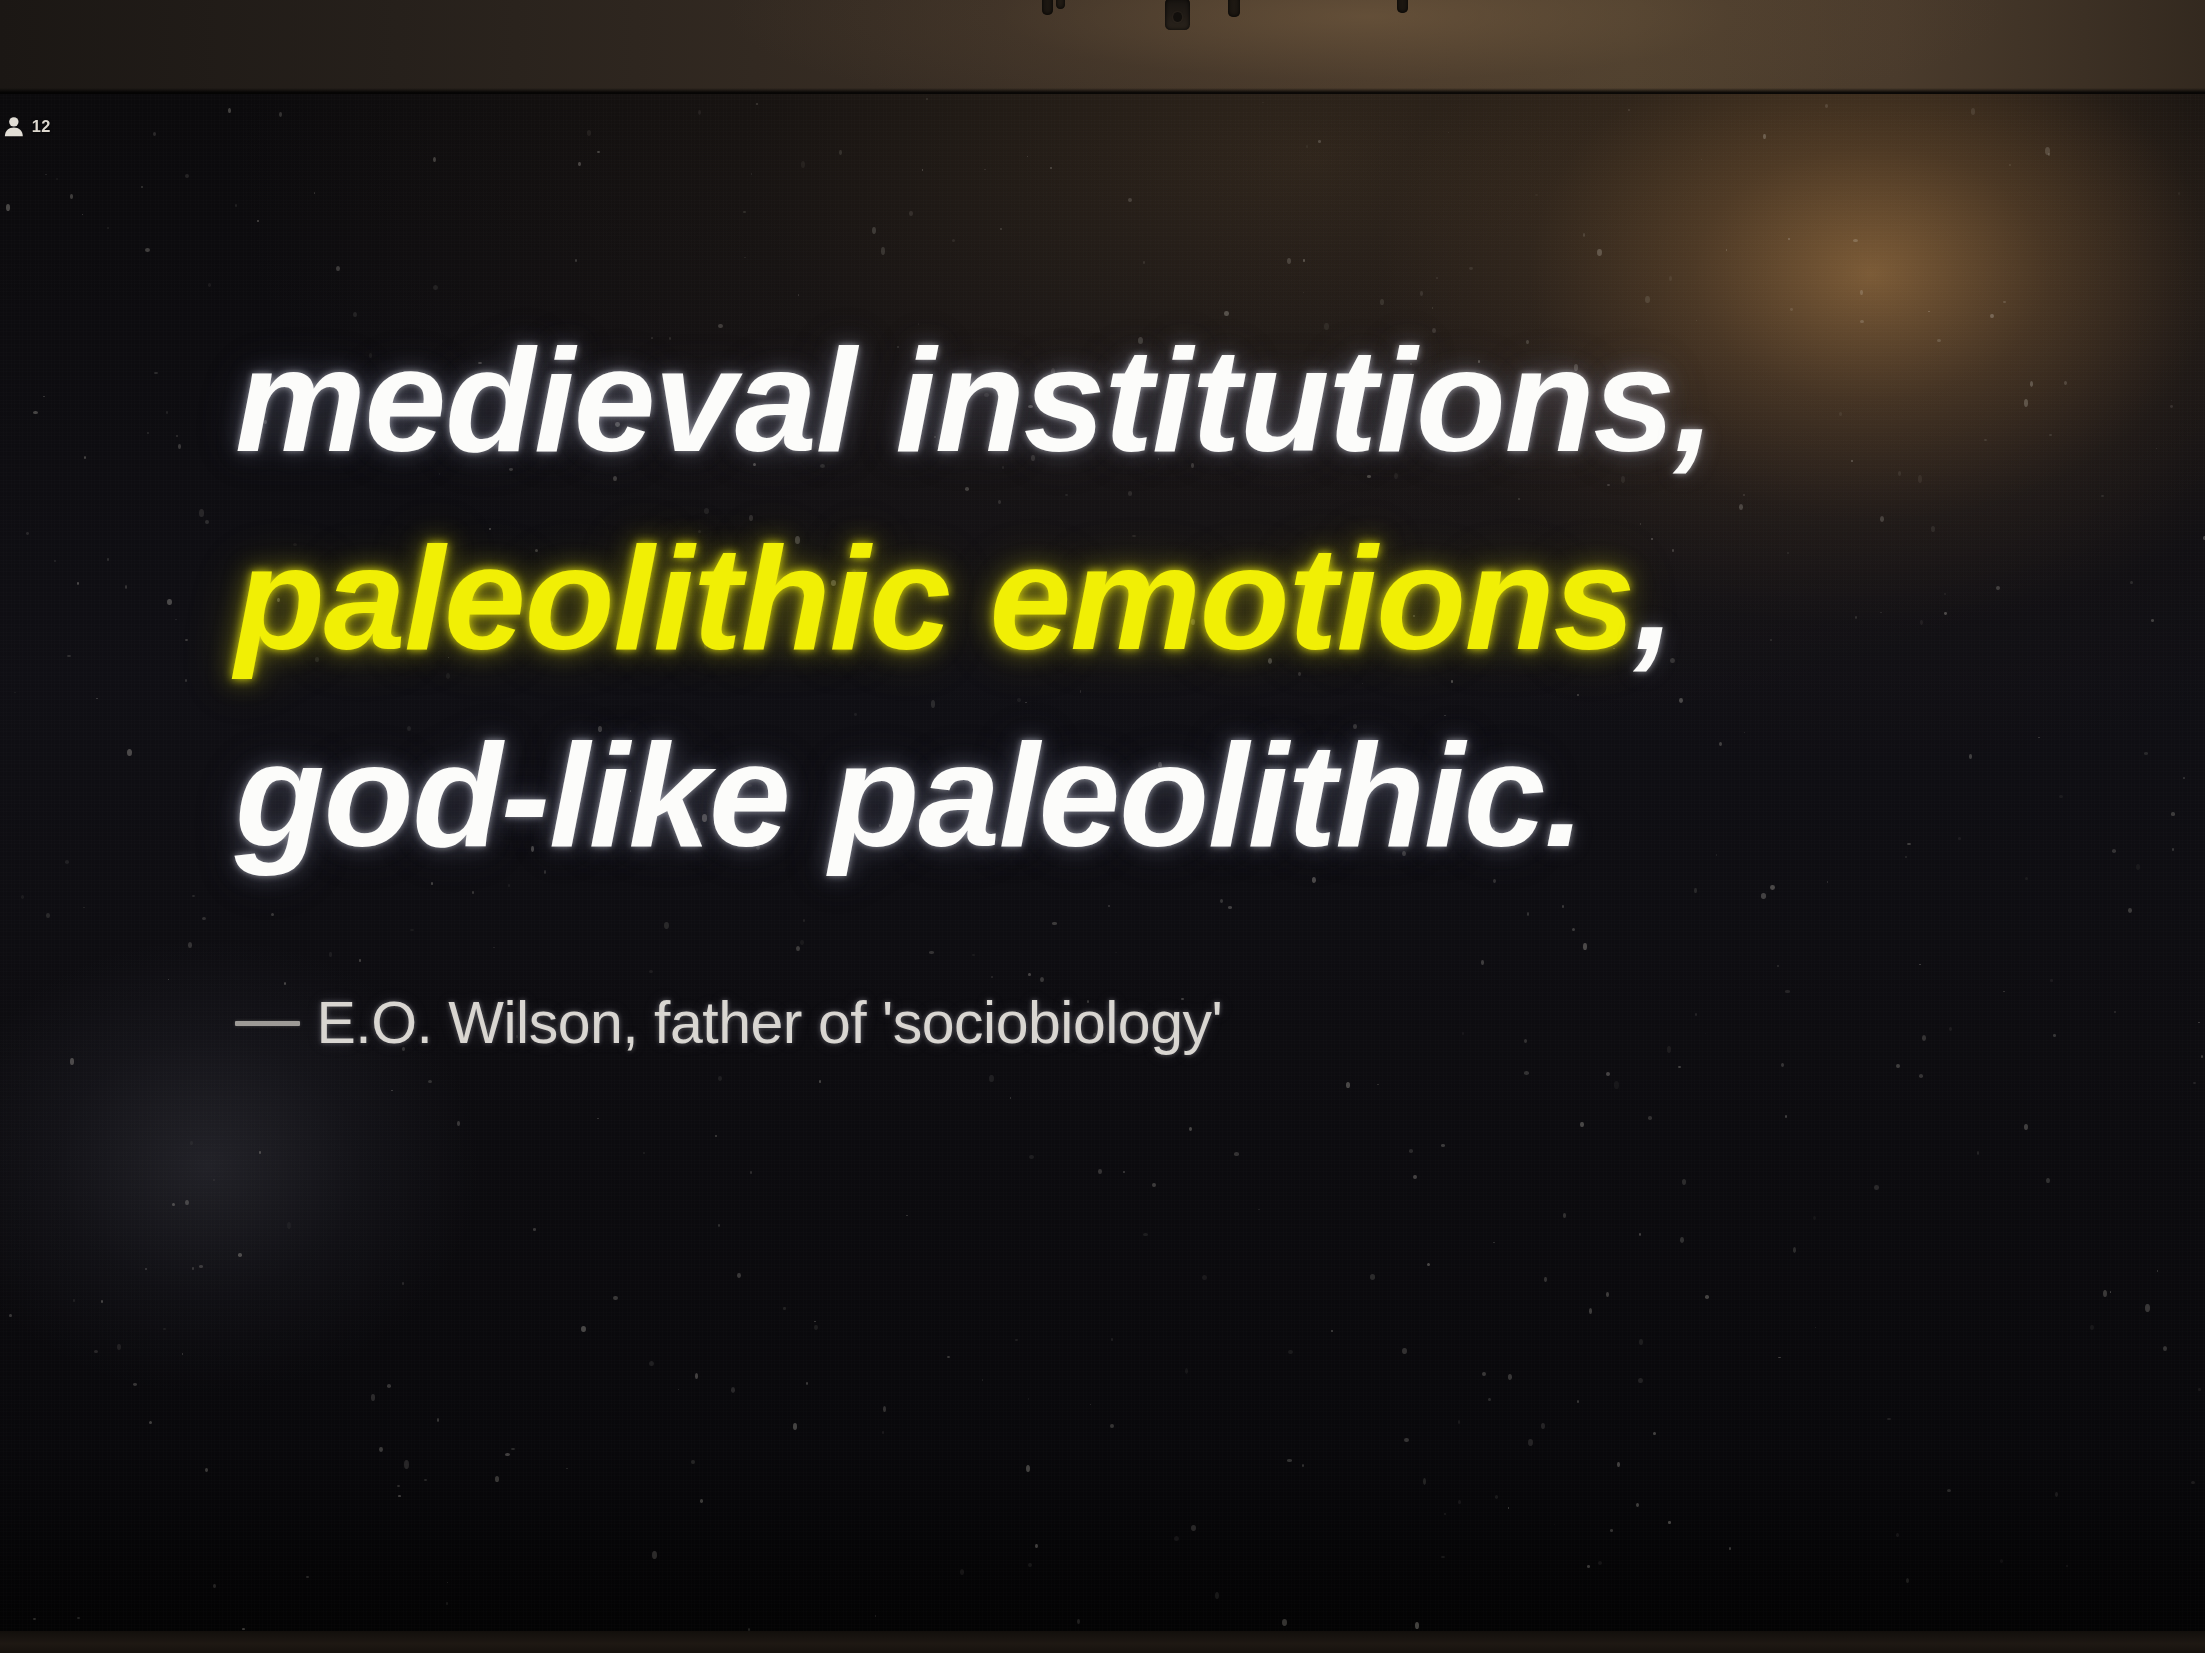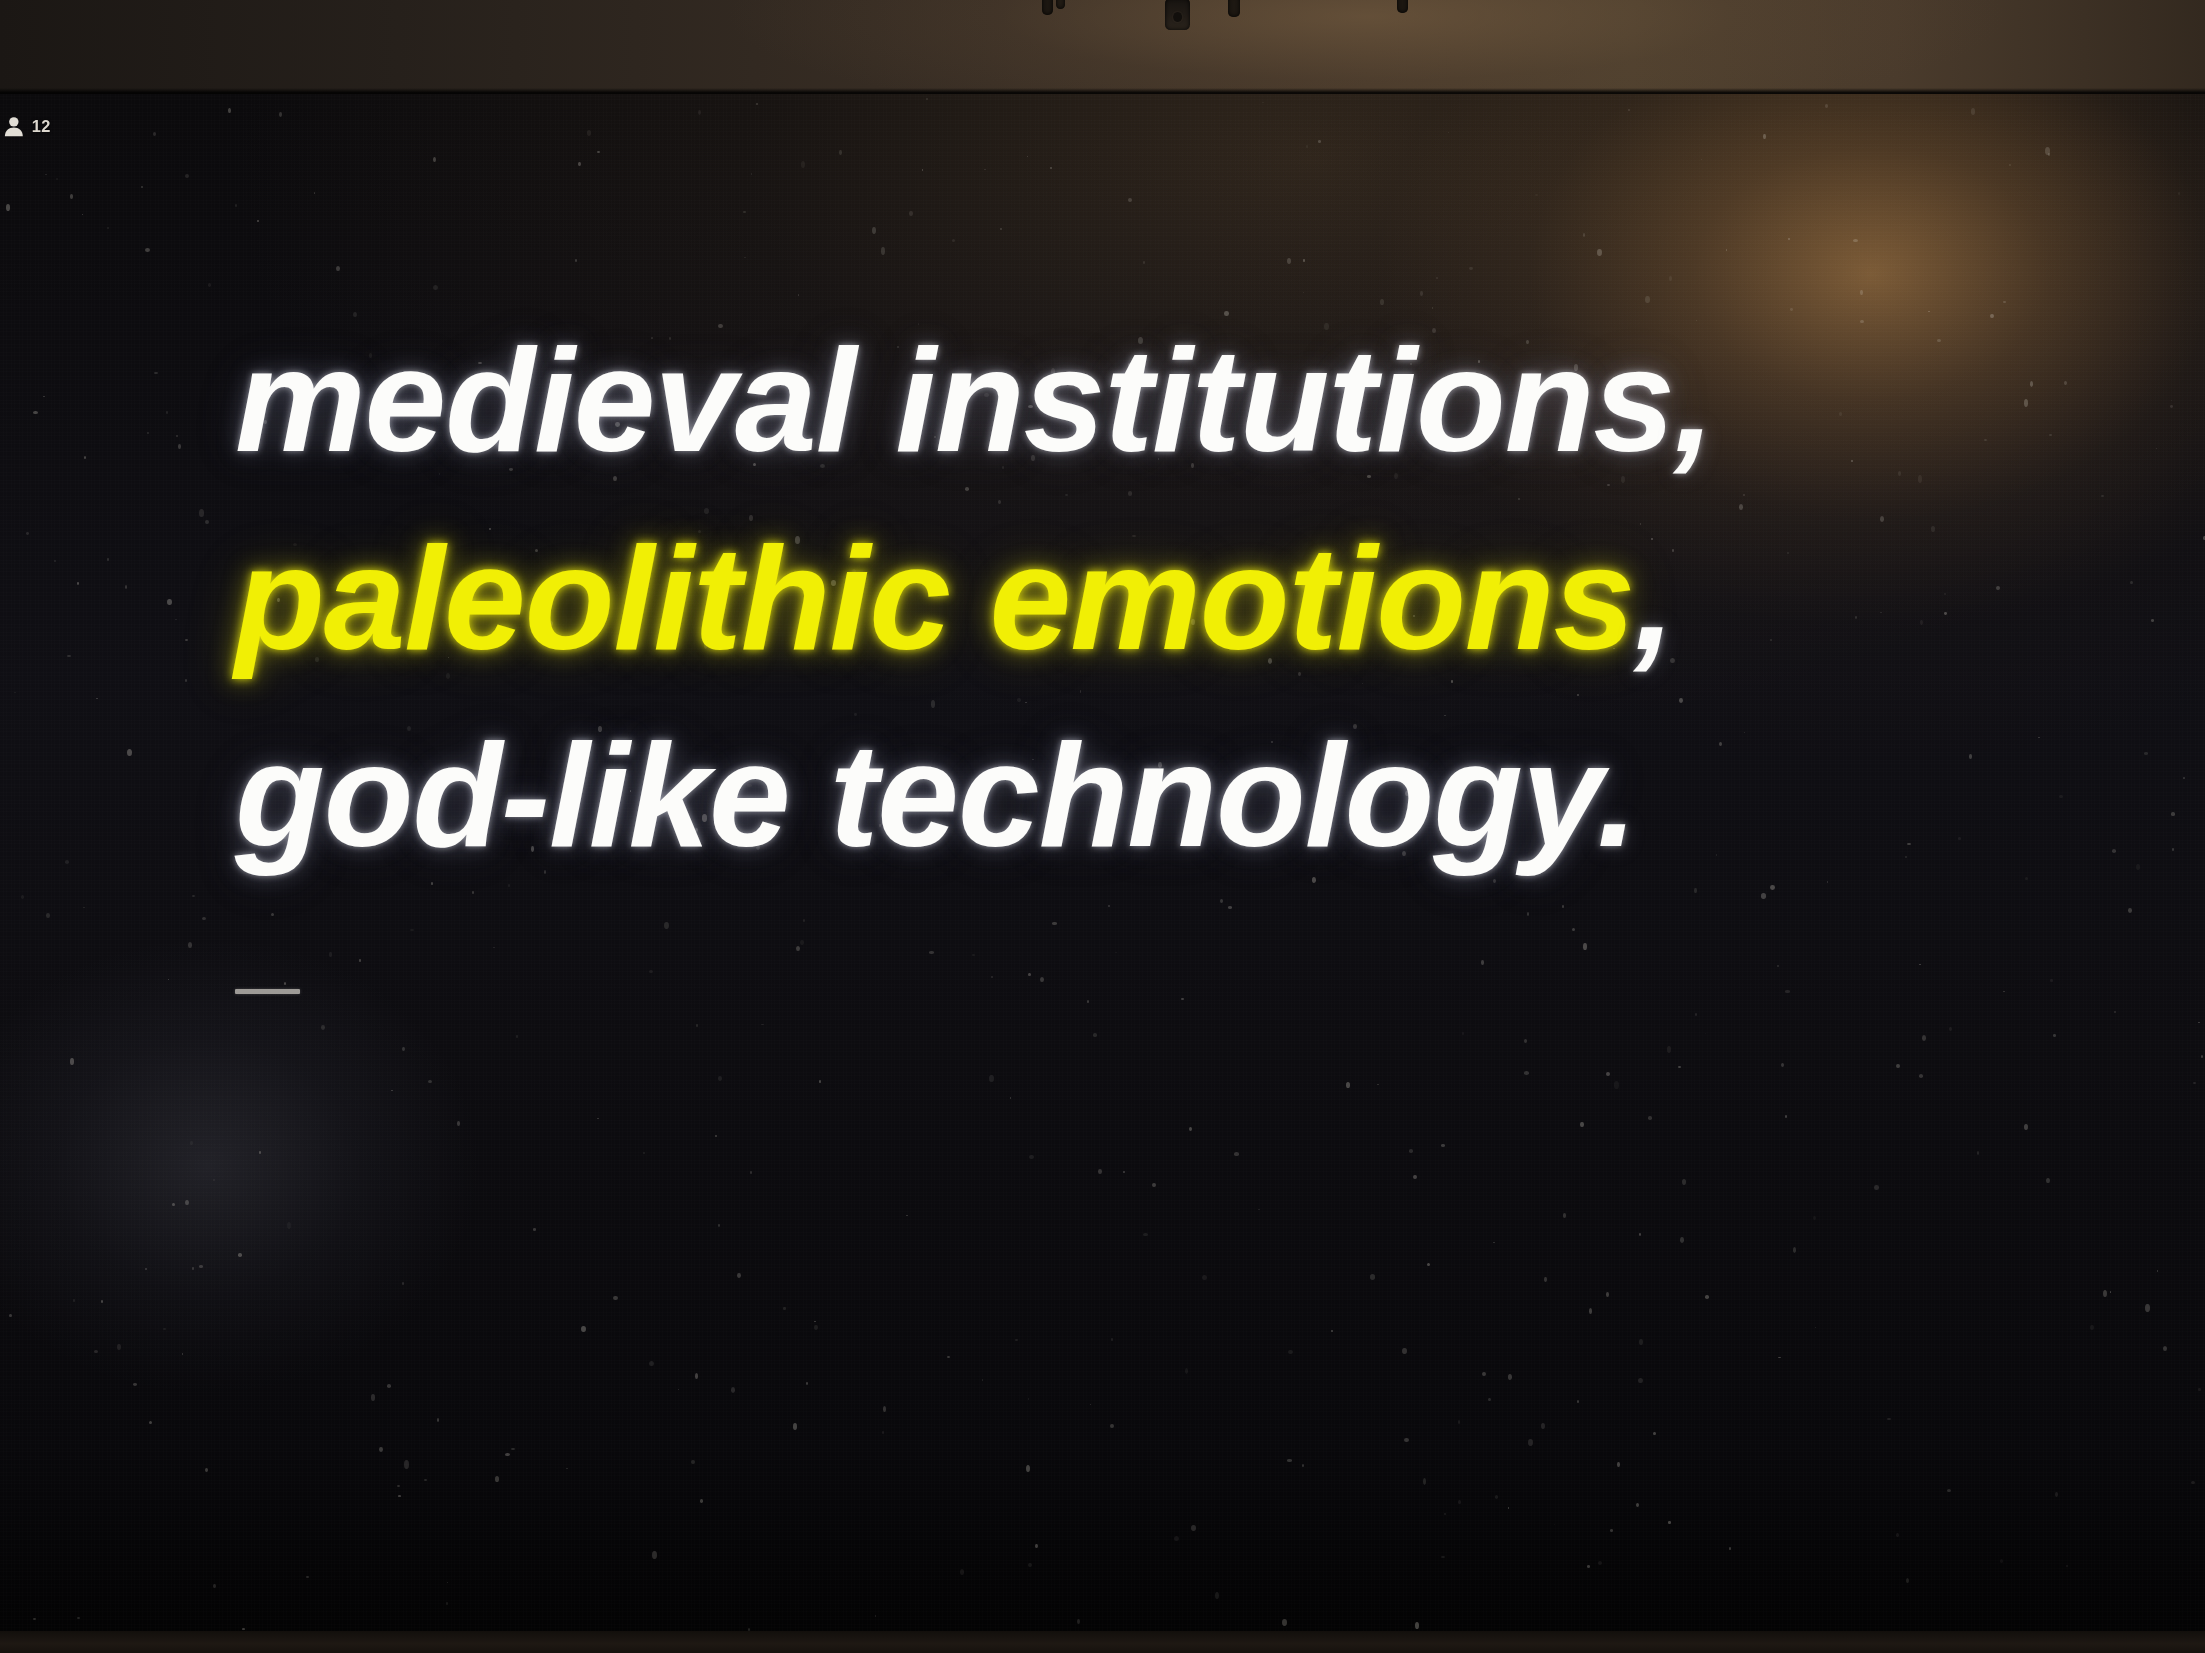--- a/index.html
+++ b/index.html
@@ -283,25 +283,26 @@
         <path d="M1.6 37 C1.6 26.2 9.1 20.6 18 20.6 C26.9 20.6 34.4 26.2 34.4 37 Z" fill="#e2ded6"></path>
       </svg>
       <span class="viewer-count">12</span>
     </div>
 
     <div class="slide">
 
       <blockquote class="quote">
         <span class="line"><span class="q-white">medieval institutions</span><span class="q-punct-white">,</span></span>
         <span class="line"><span class="q-hl">paleolithic emotions</span><span class="q-punct-white">,</span></span>
-        <span class="line"><span class="q-white">god-like technology</span><span class="q-punct-white">.</span></span>
+        <span class="line"><span class="q-white">god-like paleolithic</span><span class="q-punct-white">.</span></span>
       </blockquote>
 
       <div class="attribution">
         <span class="attr-dash"></span>
+        <span class="attr-text">E.O. Wilson, father of 'sociobiology'</span>
       </div>
 
     </div>
 
     <div class="grain"></div>
     <div class="dust" id="dust-layer">
         <span style="left:1077px;top:1525px;width:3px;height:4.6px;opacity:0.24"></span>
         <span style="left:581px;top:1232px;width:4.9px;height:6.2px;opacity:0.54"></span>
         <span style="left:1639px;top:1245px;width:3.6px;height:6.3px;opacity:0.18"></span>
         <span style="left:73px;top:1205px;width:2.4px;height:2.5px;opacity:0.17"></span>

